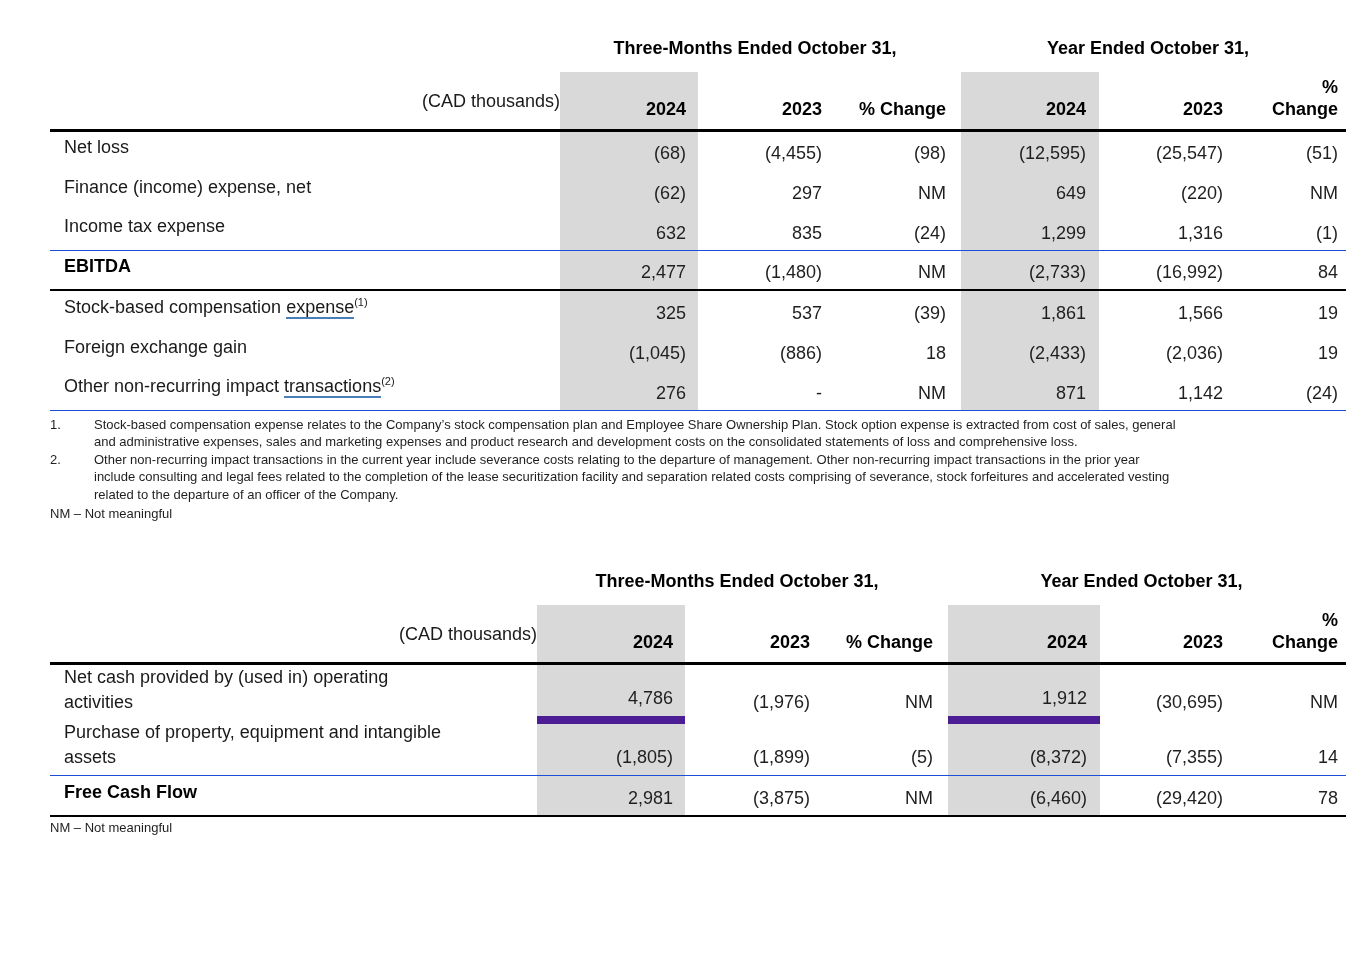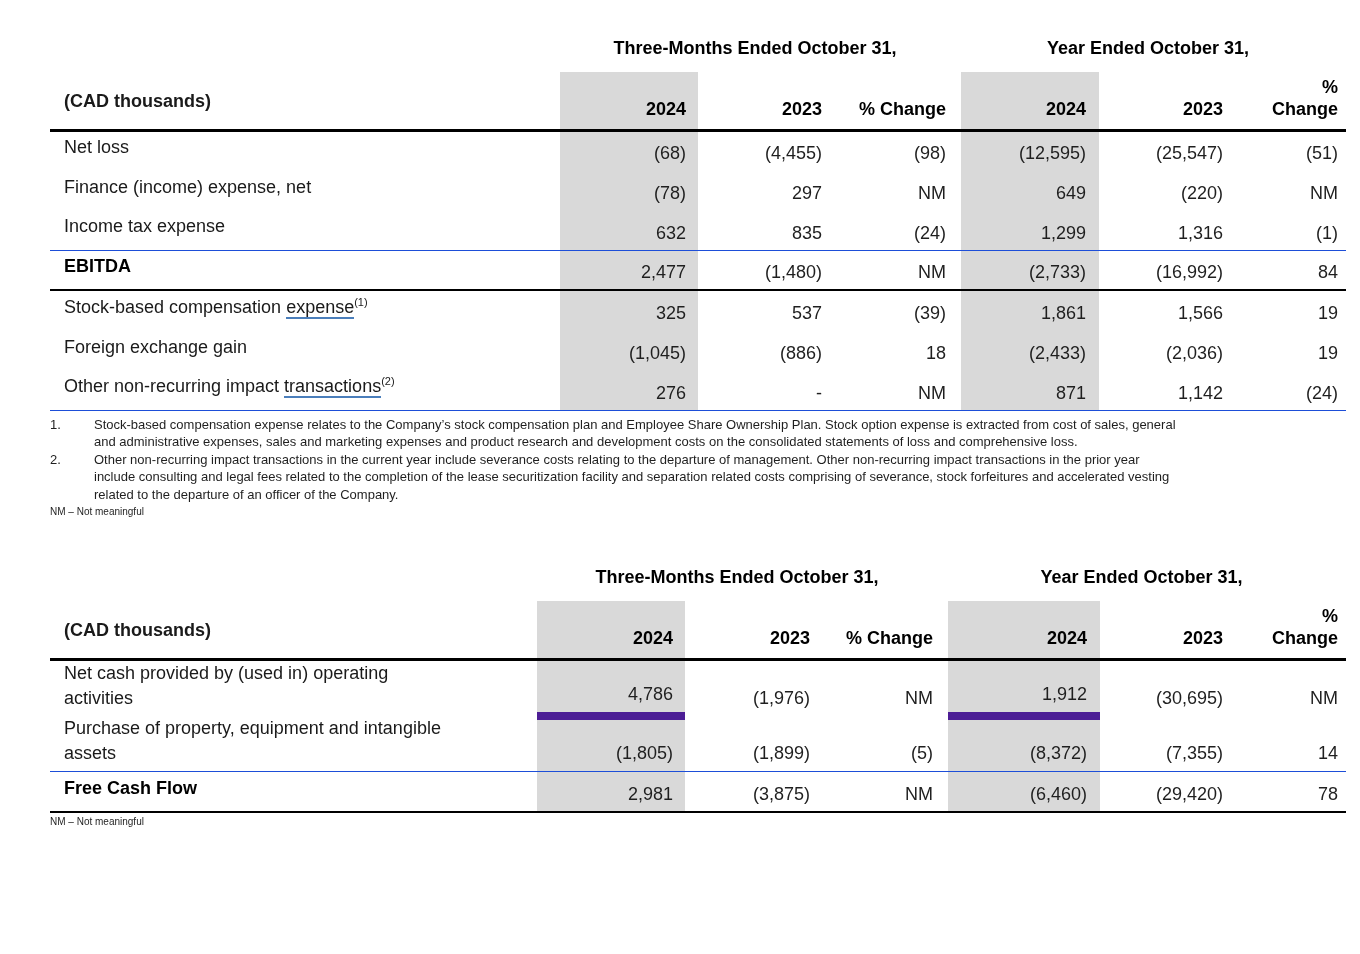--- a/index.html
+++ b/index.html
@@ -18,21 +18,21 @@
 
   .group-row th {
     height:38px; vertical-align:top; padding-top:4px;
     font-weight:bold; color:#000; text-align:center;
   }
   .cols-row th {
     height:58px; vertical-align:bottom; border-bottom:3px solid #000;
     font-weight:bold; color:#000; text-align:right; padding-bottom:8px; line-height:1.22;
   }
   .cols-row th.unit-label {
-    text-align:left; font-weight:bold; color:#1a1a1a; padding:0 12px 16px 14px;
+    text-align:right; font-weight:normal; color:#1a1a1a; padding:0 0 16px 14px;
   }
 
   tr.data-row { height:40px; }
   tr.data-row.tall { height:54px; }
   td.row-label { text-align:left; vertical-align:bottom; padding:0 0 10px 14px; line-height:1.4; }
   td.val { text-align:right; vertical-align:bottom; padding-bottom:6px; color:#1f1f1f; }
   tr.tall td.row-label { padding-bottom:5px; }
   tr.tall td.val { padding-bottom:7px; }
   tr.bold td.row-label { font-weight:bold; color:#000; }
 
@@ -49,21 +49,21 @@
   tr.rule-thin  td { border-bottom:2px solid #000; }
   tr.rule-gap   td.shade { border-bottom:8px solid #4c1d95;padding-left:48px; }
 
   .fn-link { border-bottom:2px solid var(--link); cursor:pointer; }
   sup { font-size:11px; line-height:0; }
 
   .footnotes { margin-top:5px; width:1128px; }
   .footnote { display:flex; font-size:13px; line-height:17.5px; color:#1f1f1f; }
   .fn-marker { flex:0 0 44px; }
   .fn-text { flex:1; }
-  .nm-note { font-size:10px; margin-top:3px; color:#1f1f1f; }
+  .nm-note { font-size:13px; margin-top:3px; color:#1f1f1f; }
 
   .table2-block { margin-top:46px; }
 </style>
 </head>
 <body>
 
 <div class="page">
 
   <table class="fin-table" id="fin-table-1">
     <colgroup>
@@ -96,21 +96,21 @@
           <td class="row-label">Net loss</td>
           <td class="val shade">(68)</td>
           <td class="val">(4,455)</td>
           <td class="val">(98)</td>
           <td class="val shade">(12,595)</td>
           <td class="val">(25,547)</td>
           <td class="val">(51)</td>
         </tr>
         <tr class="data-row rule-none">
           <td class="row-label">Finance (income) expense, net</td>
-          <td class="val shade">(78)</td>
+          <td class="val shade">(62)</td>
           <td class="val">297</td>
           <td class="val">NM</td>
           <td class="val shade">649</td>
           <td class="val">(220)</td>
           <td class="val">NM</td>
         </tr>
         <tr class="data-row rule-thick">
           <td class="row-label">Income tax expense</td>
           <td class="val shade">632</td>
           <td class="val">835</td>

